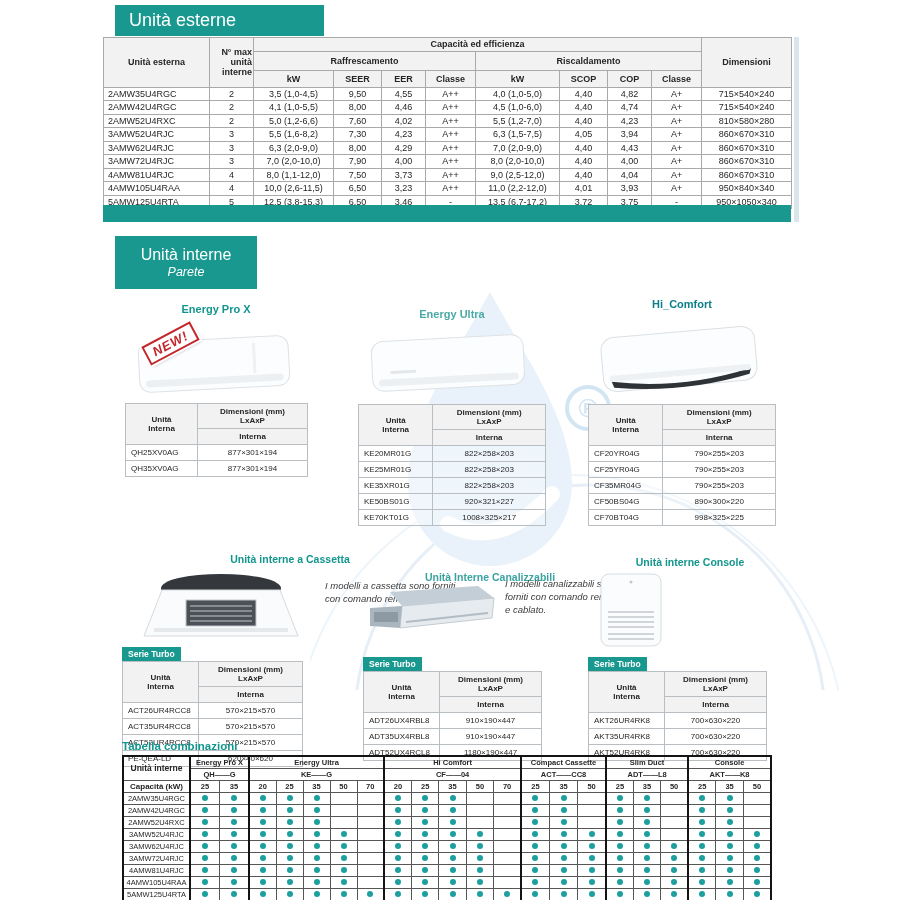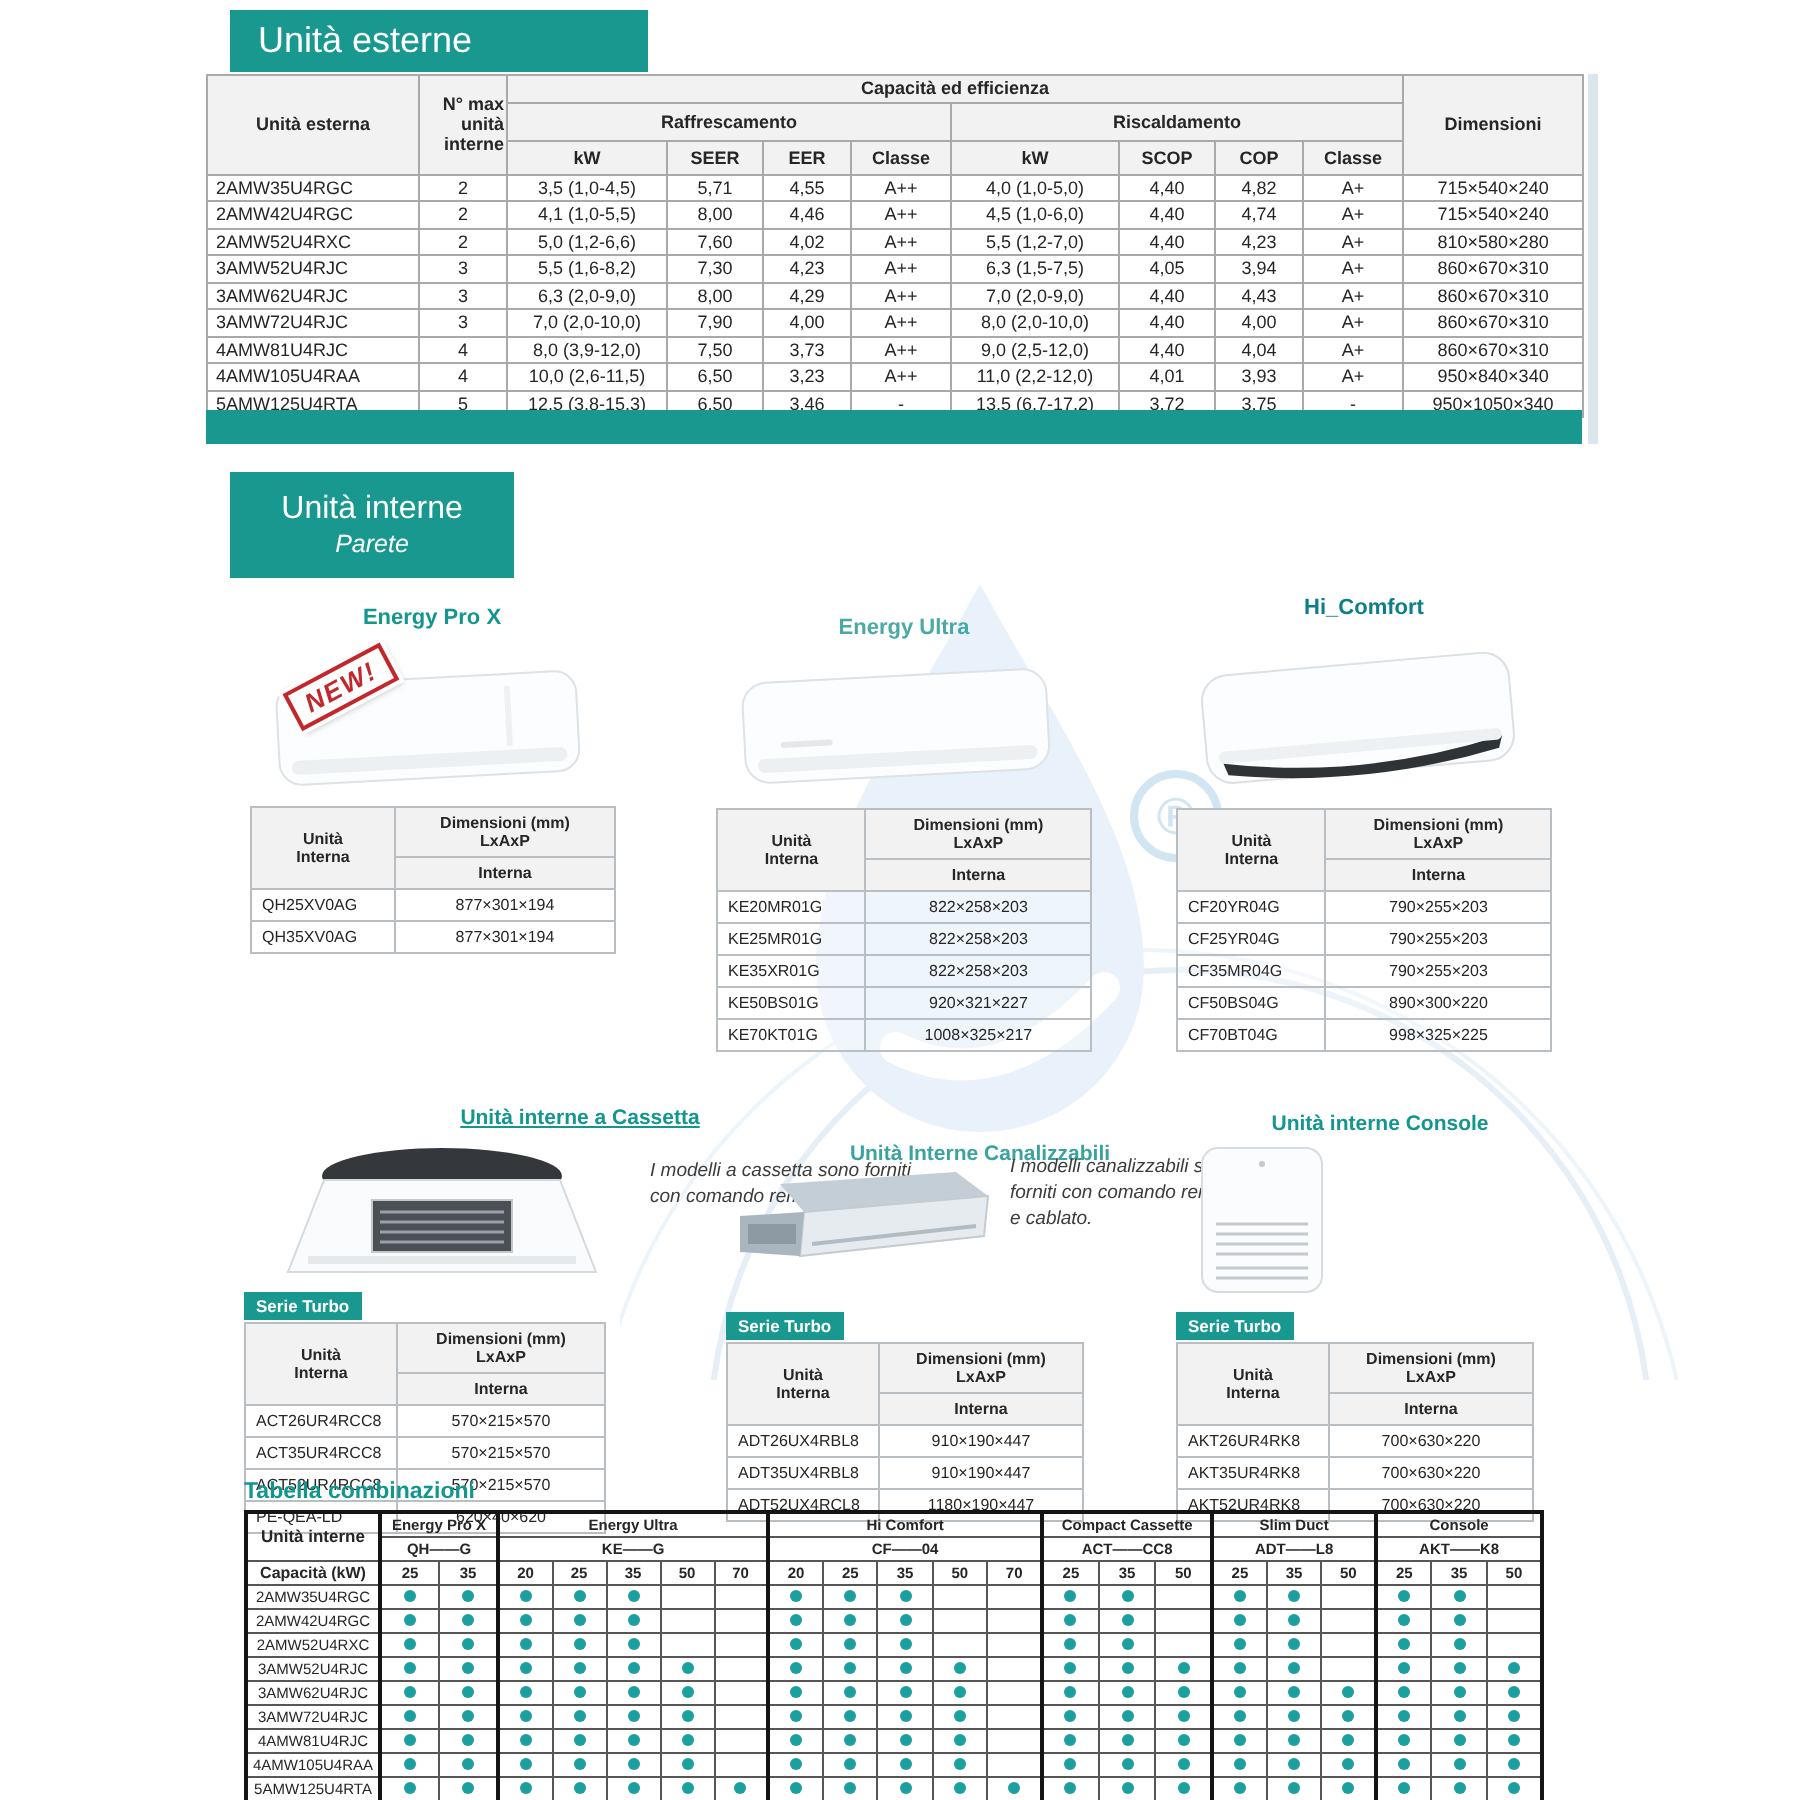--- a/index.html
+++ b/index.html
@@ -46,21 +46,21 @@
   .mini th { background:#f2f2f2; font-weight:bold; }
   .mini td.model { text-align:left; padding-left:5px; background:rgba(255,255,255,0.35); }
   .mini td.dims { background:rgba(255,255,255,0.25); }
   .newbadge { position:absolute; left:18px; top:18px; transform:rotate(-28deg);
               border:2px solid #c3272b; color:#c3272b; background:#fff; font-weight:bold;
               font-style:italic; font-size:13px; padding:1px 6px; letter-spacing:1px;
               box-shadow:0 0 0 2px #fff, 1px 2px 3px rgba(0,0,0,.25); }
 
   
   .stitle { font-weight:bold; font-size:10.5px; text-align:center; }
-  .s0 .stitle { color:#12968e;text-decoration:underline; } .s1 .stitle { color:#3aa3a0; } .s2 .stitle { color:#12968e; }
+  .s0 .stitle { color:#12968e; } .s1 .stitle { color:#3aa3a0; } .s2 .stitle { color:#12968e; }
   .sdesc { font-size:9.5px; font-style:italic; color:#3c3c3c; line-height:1.35; }
   .serie-badge { background:#18988f; color:#fff; font-weight:bold; font-size:8.5px;
                  padding:2px 6px; display:inline-block; }
 
   
   .combo-title { left:122px; top:740px; color:#12968e; font-weight:bold; font-size:11.5px; }
   .combo { left:122px; top:755px; }
   .combo table { width:648px; font-size:7.5px; border:2px solid #141414; }
   .combo th, .combo td { border:1px solid #565656; text-align:center; padding:1px 0;
                          line-height:9px; white-space:nowrap; overflow:hidden; }
@@ -127,21 +127,21 @@
           <th>SCOP</th>
           <th>COP</th>
           <th>Classe</th>
         </tr>
       </thead>
       <tbody>
           <tr>
             <td class="model">2AMW35U4RGC</td>
             <td>2</td>
             <td>3,5 (1,0-4,5)</td>
-            <td>5,71</td>
+            <td>9,50</td>
             <td>4,55</td>
             <td>A++</td>
             <td>4,0 (1,0-5,0)</td>
             <td>4,40</td>
             <td>4,82</td>
             <td>A+</td>
             <td>715×540×240</td>
           </tr>
           <tr>
             <td class="model">2AMW42U4RGC</td>
@@ -204,21 +204,21 @@
             <td>A++</td>
             <td>8,0 (2,0-10,0)</td>
             <td>4,40</td>
             <td>4,00</td>
             <td>A+</td>
             <td>860×670×310</td>
           </tr>
           <tr>
             <td class="model">4AMW81U4RJC</td>
             <td>4</td>
-            <td>8,0 (3,9-12,0)</td>
+            <td>8,0 (1,1-12,0)</td>
             <td>7,50</td>
             <td>3,73</td>
             <td>A++</td>
             <td>9,0 (2,5-12,0)</td>
             <td>4,40</td>
             <td>4,04</td>
             <td>A+</td>
             <td>860×670×310</td>
           </tr>
           <tr>

